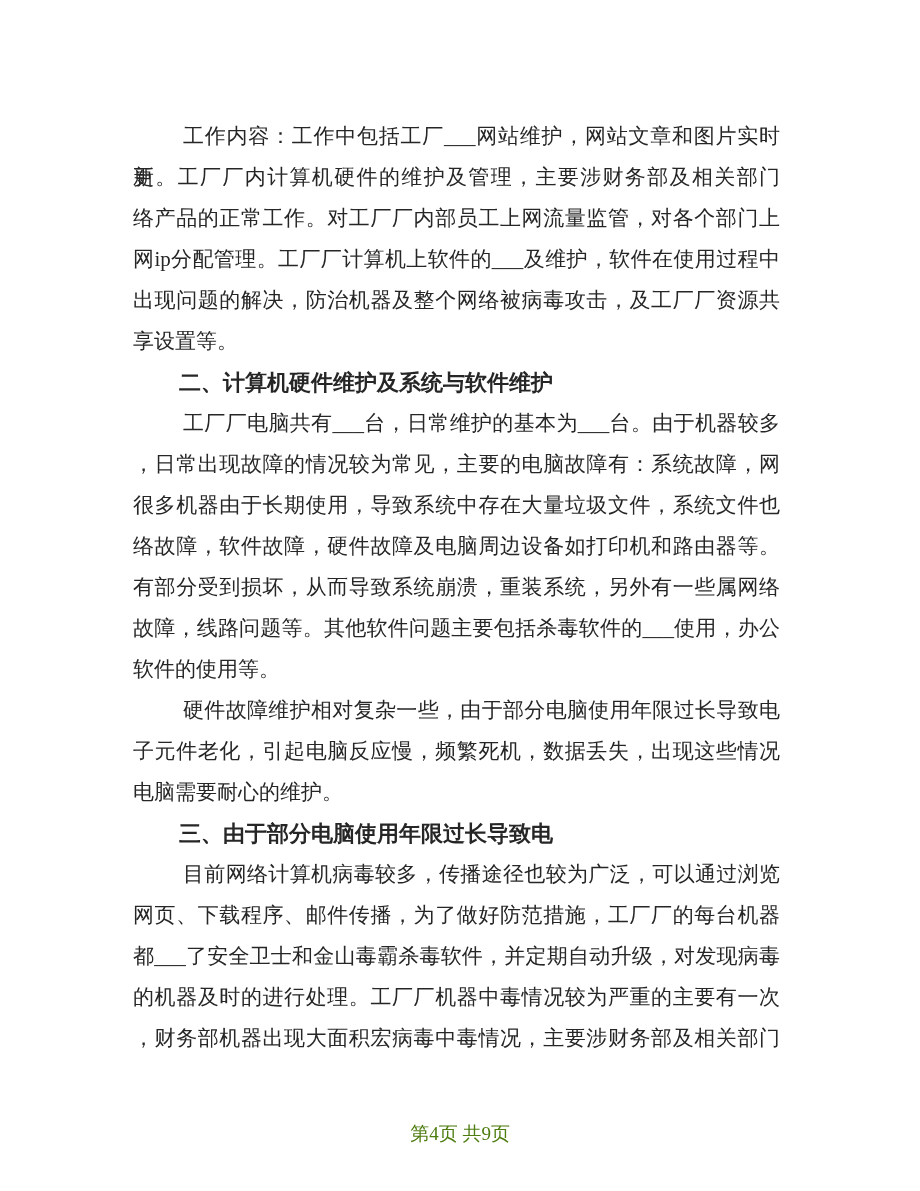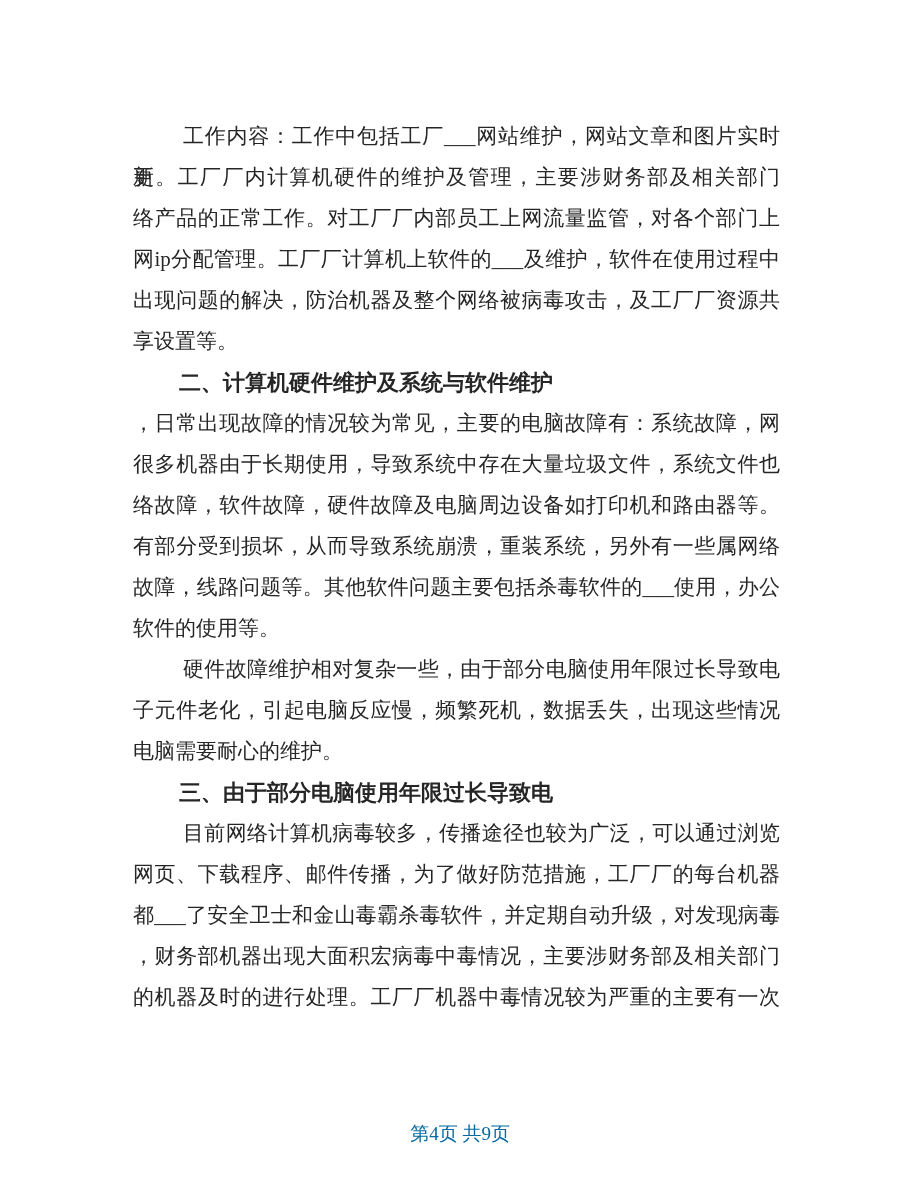--- a/index.html
+++ b/index.html
@@ -48,63 +48,64 @@
   }
   .footer {
     position: absolute;
     left: 0;
     right: 0;
     top: 1106px;
     height: 30px;
     line-height: 30px;
     text-align: center;
     font-size: 19px;
-    color: #0369a1;
+    color: #4d7c0f;
   }
 </style>
 </head>
 <body>
 
 <div class="page">
   <div class="textblock">
 
     <div class="para">
       <div class="line just indent">工作内容：工作中包括工厂___网站维护，网站文章和图片实时更</div>
       <div class="line just">新。工厂厂内计算机硬件的维护及管理，主要涉财务部及相关部门</div>
       <div class="line just">络产品的正常工作。对工厂厂内部员工上网流量监管，对各个部门上</div>
       <div class="line just">网ip分配管理。工厂厂计算机上软件的___及维护，软件在使用过程中</div>
       <div class="line just">出现问题的解决，防治机器及整个网络被病毒攻击，及工厂厂资源共</div>
       <div class="line">享设置等。</div>
     </div>
 
     <div class="heading">二、计算机硬件维护及系统与软件维护</div>
 
     <div class="para">
+      <div class="line just indent">工厂厂电脑共有___台，日常维护的基本为___台。由于机器较多</div>
       <div class="line just">，日常出现故障的情况较为常见，主要的电脑故障有：系统故障，网</div>
       <div class="line just">很多机器由于长期使用，导致系统中存在大量垃圾文件，系统文件也</div>
       <div class="line just">络故障，软件故障，硬件故障及电脑周边设备如打印机和路由器等。</div>
       <div class="line just">有部分受到损坏，从而导致系统崩溃，重装系统，另外有一些属网络</div>
       <div class="line just">故障，线路问题等。其他软件问题主要包括杀毒软件的___使用，办公</div>
       <div class="line">软件的使用等。</div>
     </div>
 
     <div class="para">
       <div class="line just indent">硬件故障维护相对复杂一些，由于部分电脑使用年限过长导致电</div>
       <div class="line just">子元件老化，引起电脑反应慢，频繁死机，数据丢失，出现这些情况</div>
       <div class="line">电脑需要耐心的维护。</div>
     </div>
 
     <div class="heading">三、由于部分电脑使用年限过长导致电</div>
 
     <div class="para">
       <div class="line just indent">目前网络计算机病毒较多，传播途径也较为广泛，可以通过浏览</div>
       <div class="line just">网页、下载程序、邮件传播，为了做好防范措施，工厂厂的每台机器</div>
       <div class="line just">都___了安全卫士和金山毒霸杀毒软件，并定期自动升级，对发现病毒</div>
+      <div class="line just">的机器及时的进行处理。工厂厂机器中毒情况较为严重的主要有一次</div>
       <div class="line just">，财务部机器出现大面积宏病毒中毒情况，主要涉财务部及相关部门</div>
-      <div class="line just">的机器及时的进行处理。工厂厂机器中毒情况较为严重的主要有一次</div>
     </div>
 
   </div>
 
   <div class="footer">
     <span>第4页 共9页</span>
   </div>
 </div>
 
 </body></html>

